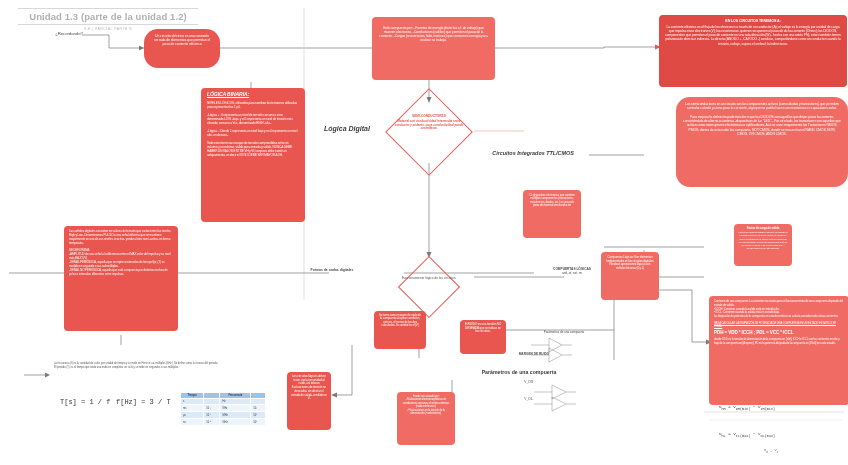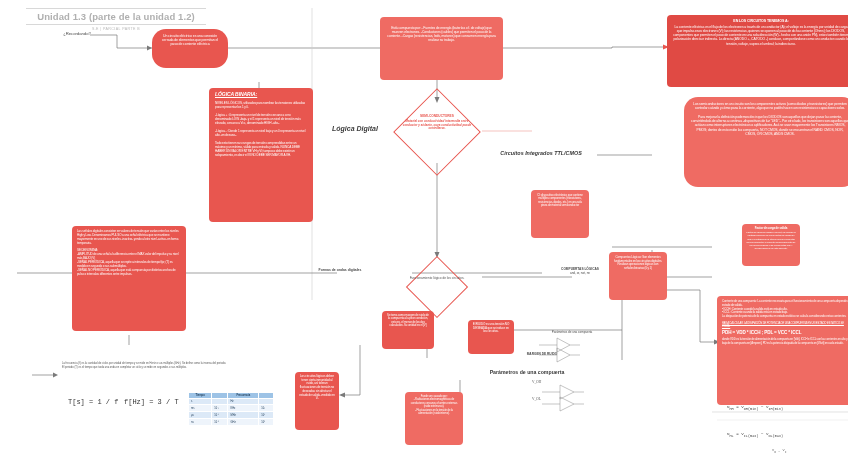--- a/index.html
+++ b/index.html
@@ -1,18 +1,18 @@
 <!DOCTYPE html>
 <html><head>
 <meta charset="utf-8">
 <style>
   html,body{margin:0;padding:0;background:#ffffff;}
   body{width:848px;height:465px;position:relative;overflow:hidden;
        font-family:"Liberation Sans",sans-serif;color:#2b2b2b;}
-  #canvas{position:absolute;left:12px;top:0;width:783px;height:465px;}
+  #canvas{position:absolute;left:4px;top:0;width:783px;height:465px;}
   svg.lines{position:absolute;left:0;top:0;width:848px;height:465px;pointer-events:none;}
 
   
   .hdr{position:absolute;left:14px;top:8px;width:180px;text-align:center;}
   .hdr .t{font-size:9.5px;font-weight:bold;color:#b0b0b0;letter-spacing:.1px;
           border-top:1px solid #d8d8d8;border-bottom:1px solid #d8d8d8;padding:2px 0 2px;}
   .hdr .s{font-size:3.6px;color:#b8b8b8;letter-spacing:.4px;margin-top:2px;}
 
   
   .node{position:absolute;background:#e8564f;color:#ffffff;border-radius:4px;

